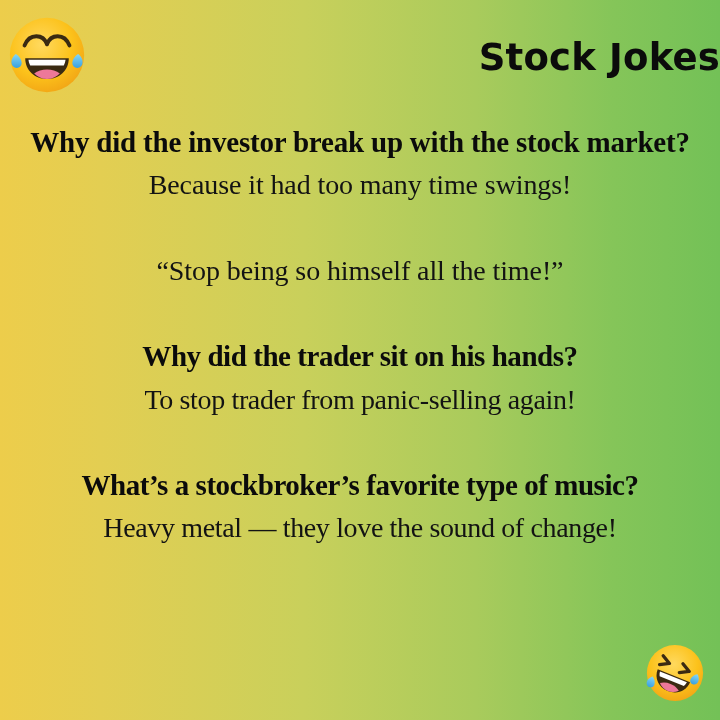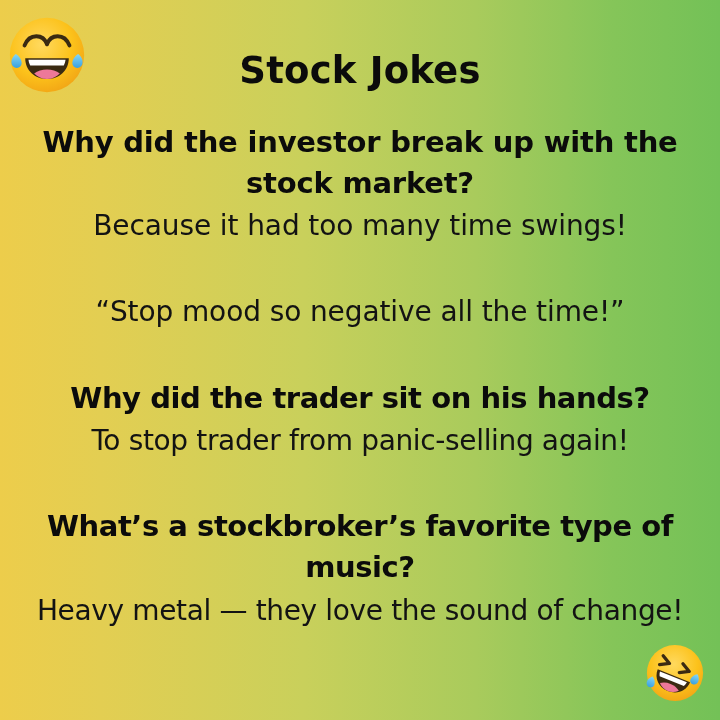--- a/index.html
+++ b/index.html
@@ -44,39 +44,40 @@
     display: block;
     width: 100%;
     height: 100%;
   }
 
   
   #title {
     position: absolute;
     left: 0;
     right: 0;
-    top: 49px;
-    text-align: center;
+    top: 36px;
+    text-align: right;
     font-size: 37px;
     font-weight: bold;
     letter-spacing: 0.2px;
     color: #0b0b0b;
     font-family: "DejaVu Sans", sans-serif;
   }
 
   
   #jokes {
     position: absolute;
     left: 18px;
     right: 18px;
     top: 122px;
   }
   .joke {
     text-align: center;
     margin-bottom: 45px;
+    font-family: Liberation Serif, serif;
   }
   .joke:last-child {
     margin-bottom: 0;
   }
   .joke-question {
     font-size: 29px;
     font-weight: bold;
     color: #0b0b0b;
     line-height: 1.42;
     letter-spacing: -0.1px;
@@ -128,21 +129,21 @@
   <div id="title">Stock Jokes</div>
 
   <div id="jokes">
 
     <div class="joke" id="joke-1">
       <div class="joke-question">Why did the investor break up with the stock market?</div>
       <div class="joke-answer">Because it had too many time swings!</div>
     </div>
 
     <div class="joke" id="joke-2">
-      <div class="joke-answer">“Stop mood so negative all the time!”</div>
+      <div class="joke-answer">“Stop being so himself all the time!”</div>
     </div>
 
     <div class="joke" id="joke-3">
       <div class="joke-question">Why did the trader sit on his hands?</div>
       <div class="joke-answer">To stop trader from panic-selling again!</div>
     </div>
 
     <div class="joke" id="joke-4">
       <div class="joke-question">What’s a stockbroker’s favorite type of music?</div>
       <div class="joke-answer">Heavy metal — they love the sound of change!</div>

